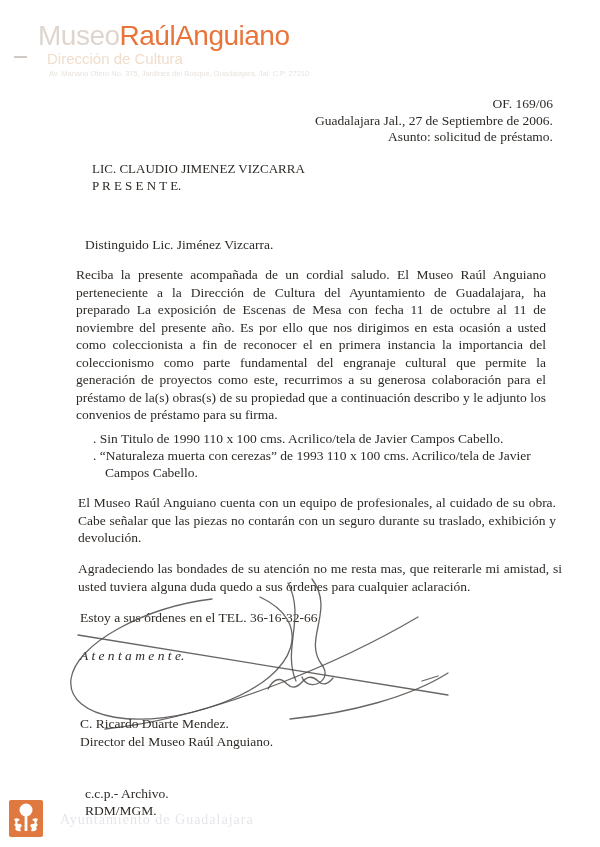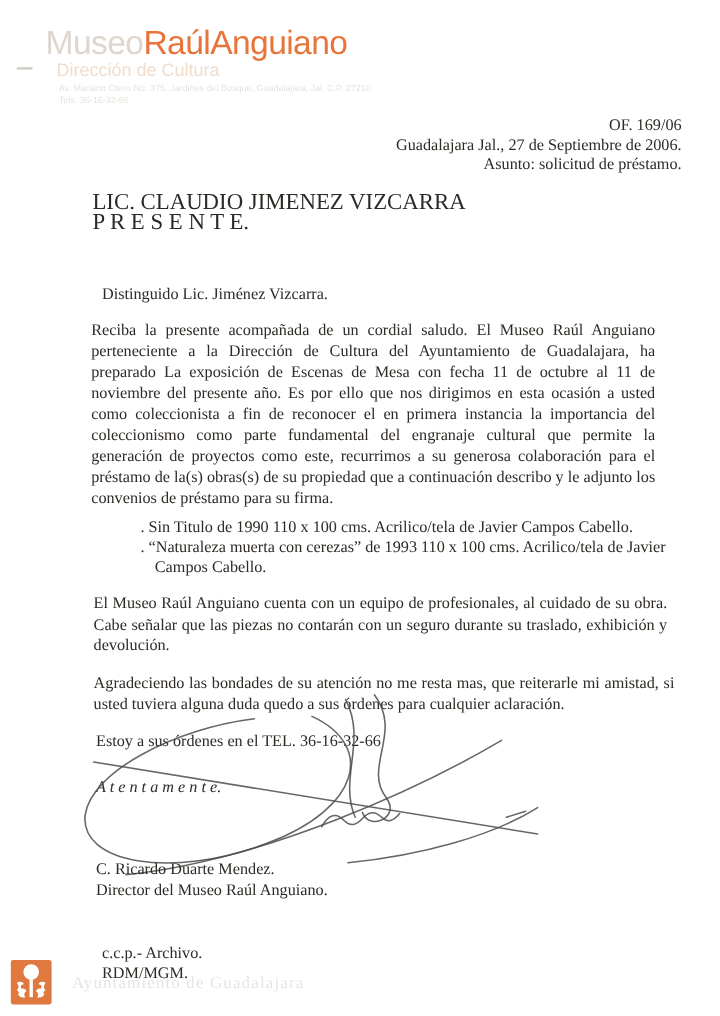--- a/index.html
+++ b/index.html
@@ -16,28 +16,28 @@
 
   
   .brand { left:38px; top:20px; font-family:"Liberation Sans", sans-serif; font-size:28px; letter-spacing:-0.5px; white-space:nowrap;text-align:center; }
   .brand .faded  { color:#ded6ce; }
   .brand .strong { color:#e8743a; }
   .dept { left:47px; top:50px; font-family:"Liberation Sans", sans-serif; font-size:15px; color:#f0ddcc; }
   .addr { left:49px; top:69px; font-family:"Liberation Sans", sans-serif; font-size:7.5px; line-height:10px; color:#c9bfb4; opacity:0.45; }
   .margin-dash { left:14px; top:56px; width:13px; height:2px; background:#cfcac4; }
 
   
-  .meta { right:32px; top:96px; text-align:right; font-size:13.5px; line-height:16.5px; }
+  .meta { right:47px; top:96px; text-align:right; font-size:13.5px; line-height:16.5px; }
 
   
-  .recipient { left:77px; top:160px; font-size:19px; line-height:17px; }
+  .recipient { left:92px; top:160px; font-size:13px; line-height:17px; }
   .salutation { left:85px; top:237px; font-size:13.5px; }
   .para { font-size:13.5px; line-height:17.5px; text-align:justify; }
   .p1 { left:76px; top:266px; width:470px; }
-  .works { left:93px; top:430px; width:462px; font-size:13.5px; line-height:17.2px;margin-left:24px; }
+  .works { left:93px; top:430px; width:462px; font-size:13.5px; line-height:17.2px; }
   .works .item { padding-left:12px; text-indent:-12px; }
   .p2 { left:78px; top:494px; width:478px; }
   .p3 { left:78px; top:560px; width:484px; }
   .phone { left:80px; top:610px; font-size:13.5px;text-align:center; }
   .closing { left:80px; top:648px; font-size:13.5px;font-style:italic; }
   .signer { left:80px; top:715px; font-size:13.5px; line-height:18px; }
   .ccblock { left:85px; top:785px; font-size:13.5px; line-height:17px; }
   .footer-faint { left:60px; top:812px; font-family:Liberation Serif, serif; font-size:14px; color:#b9b2c0; opacity:0.35; letter-spacing:1px; }
 
   .signature-svg { left:50px; top:575px; width:420px; height:165px; pointer-events:none; }
@@ -47,21 +47,20 @@
 </style>
 </head>
 <body>
 
 <div class="abs brand">
   <span class="faded">Museo</span><span class="strong">RaúlAnguiano</span>
 </div>
 <div class="abs dept">Dirección de Cultura</div>
 <div class="abs addr">
   <div>Av. Mariano Otero No. 375, Jardines del Bosque, Guadalajara, Jal. C.P. 27210</div>
-  <div>Tels. 36-16-32-66</div>
 </div>
 <div class="abs margin-dash"></div>
 
 <div class="abs meta">
   <div>OF. 169/06</div>
   <div>Guadalajara Jal., 27 de Septiembre de 2006.</div>
   <div>Asunto: solicitud de préstamo.</div>
 </div>
 
 <div class="abs recipient">

